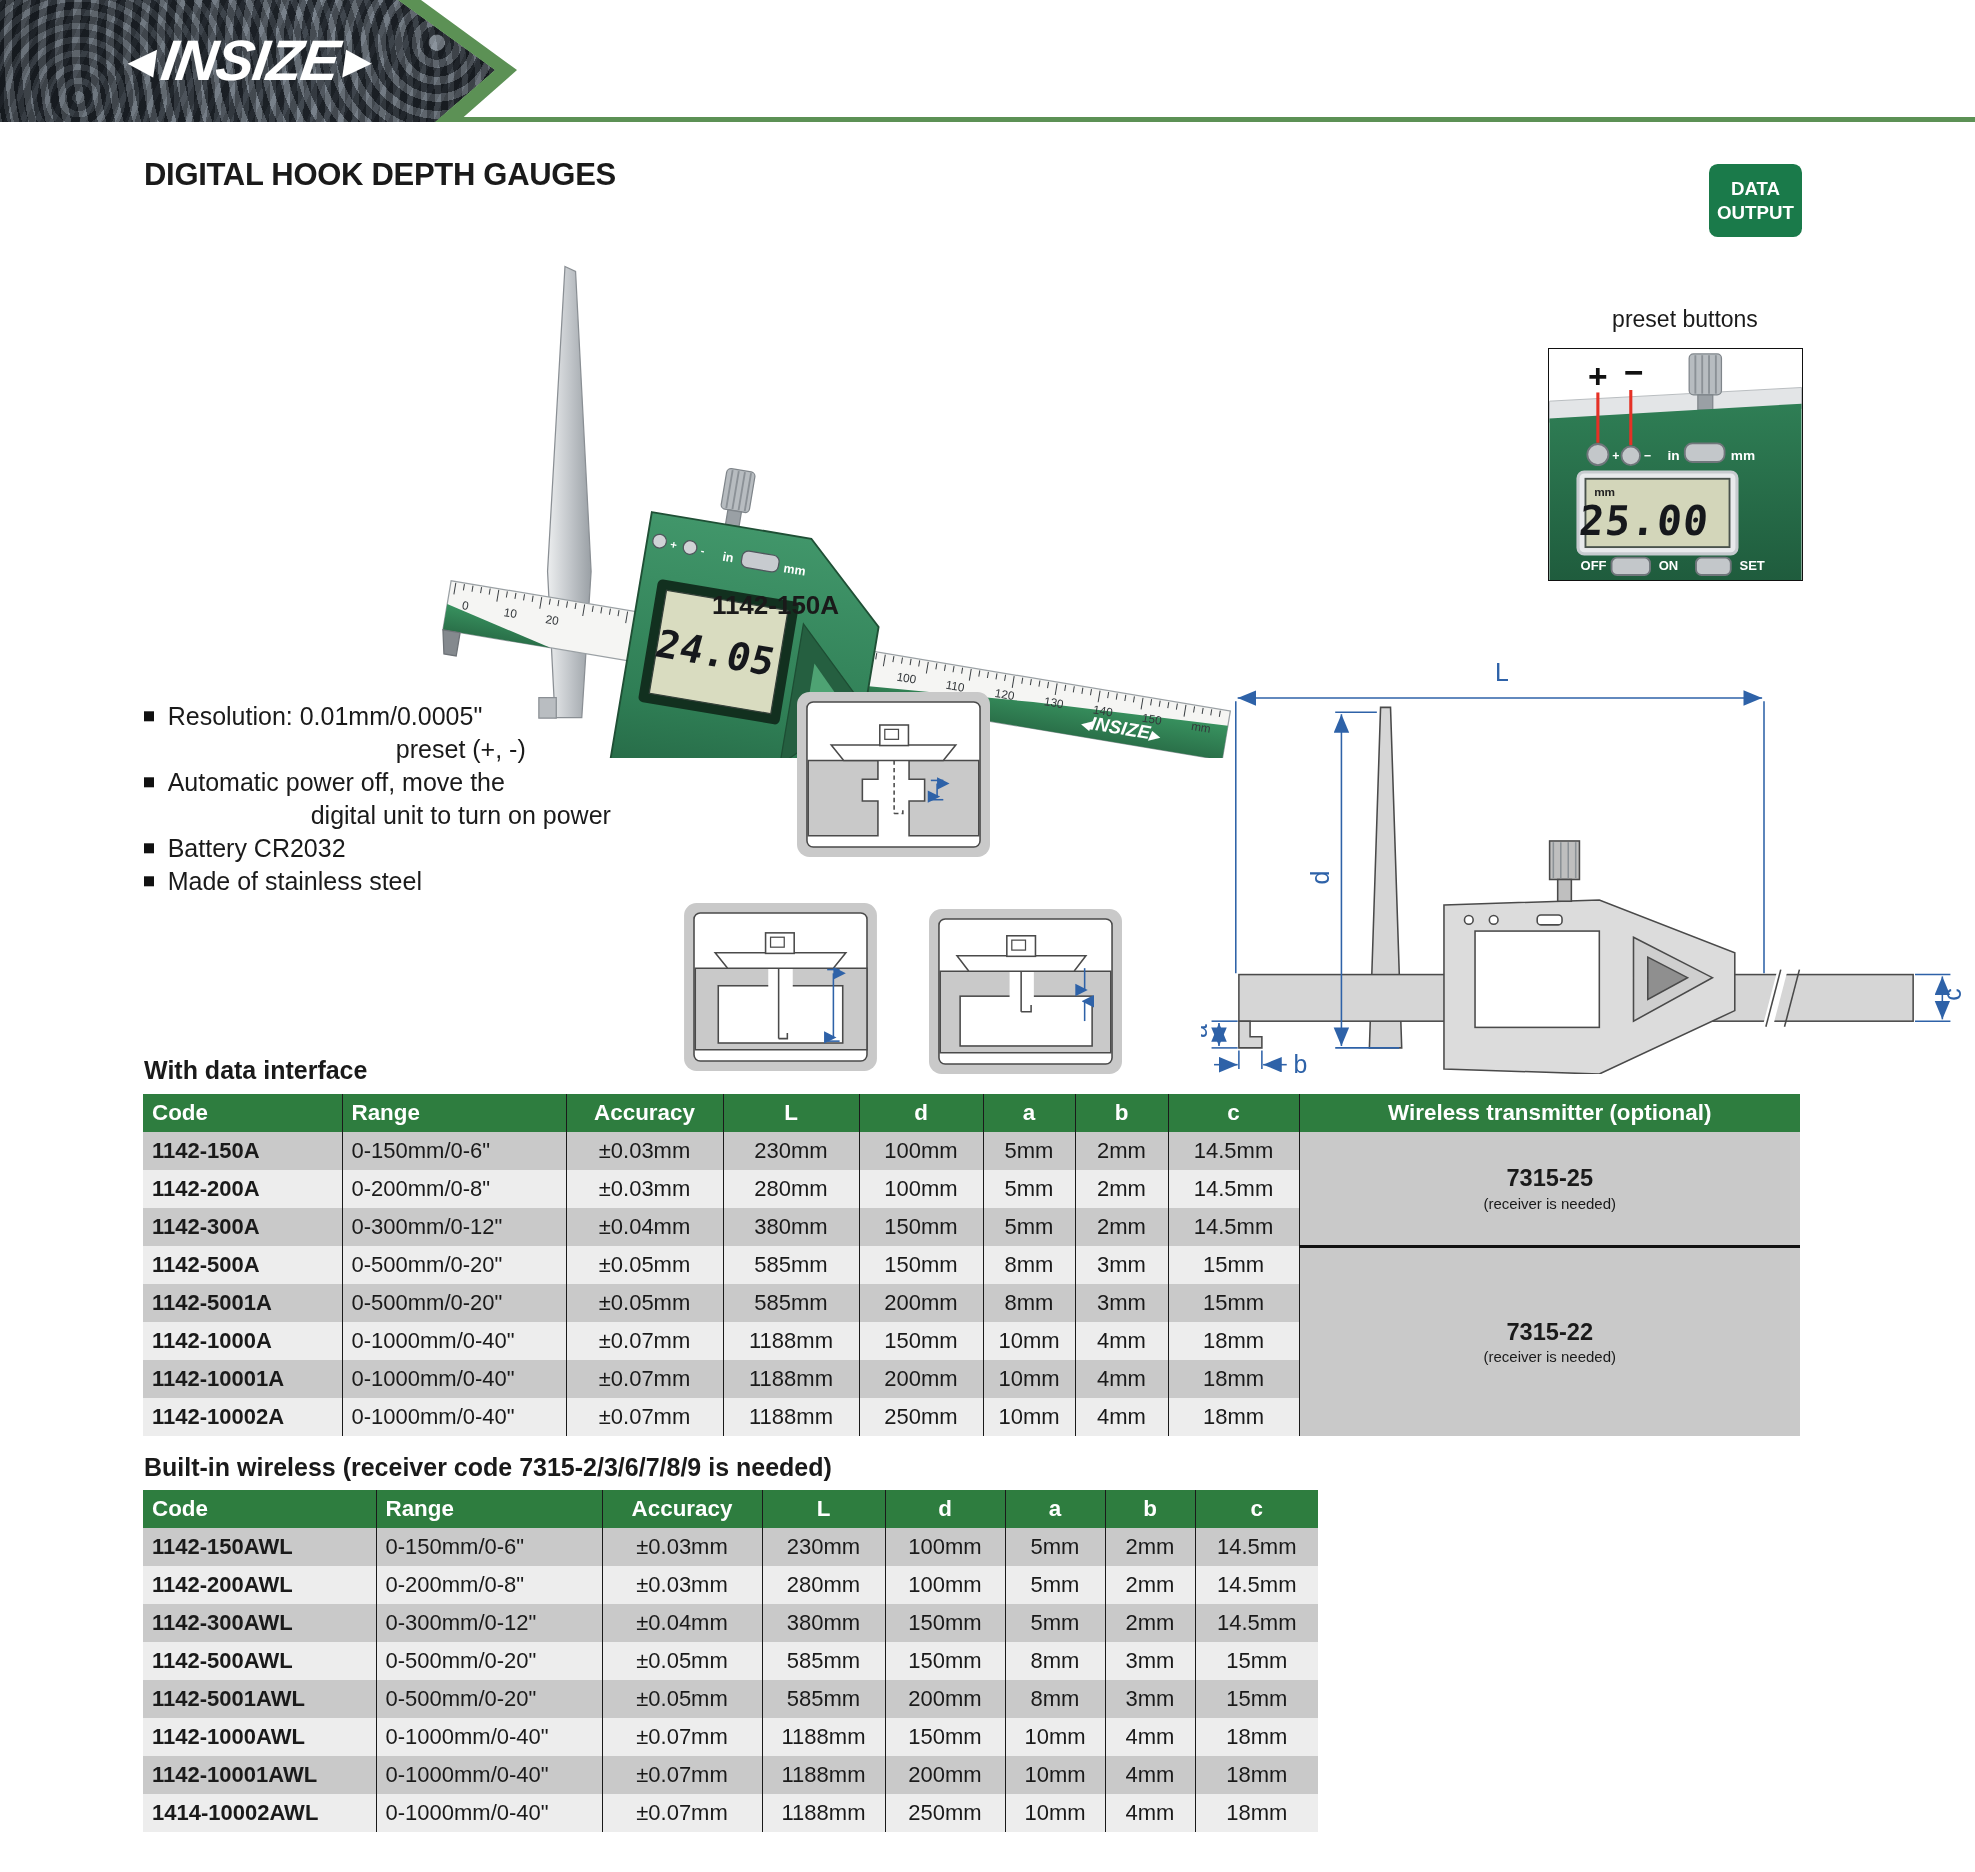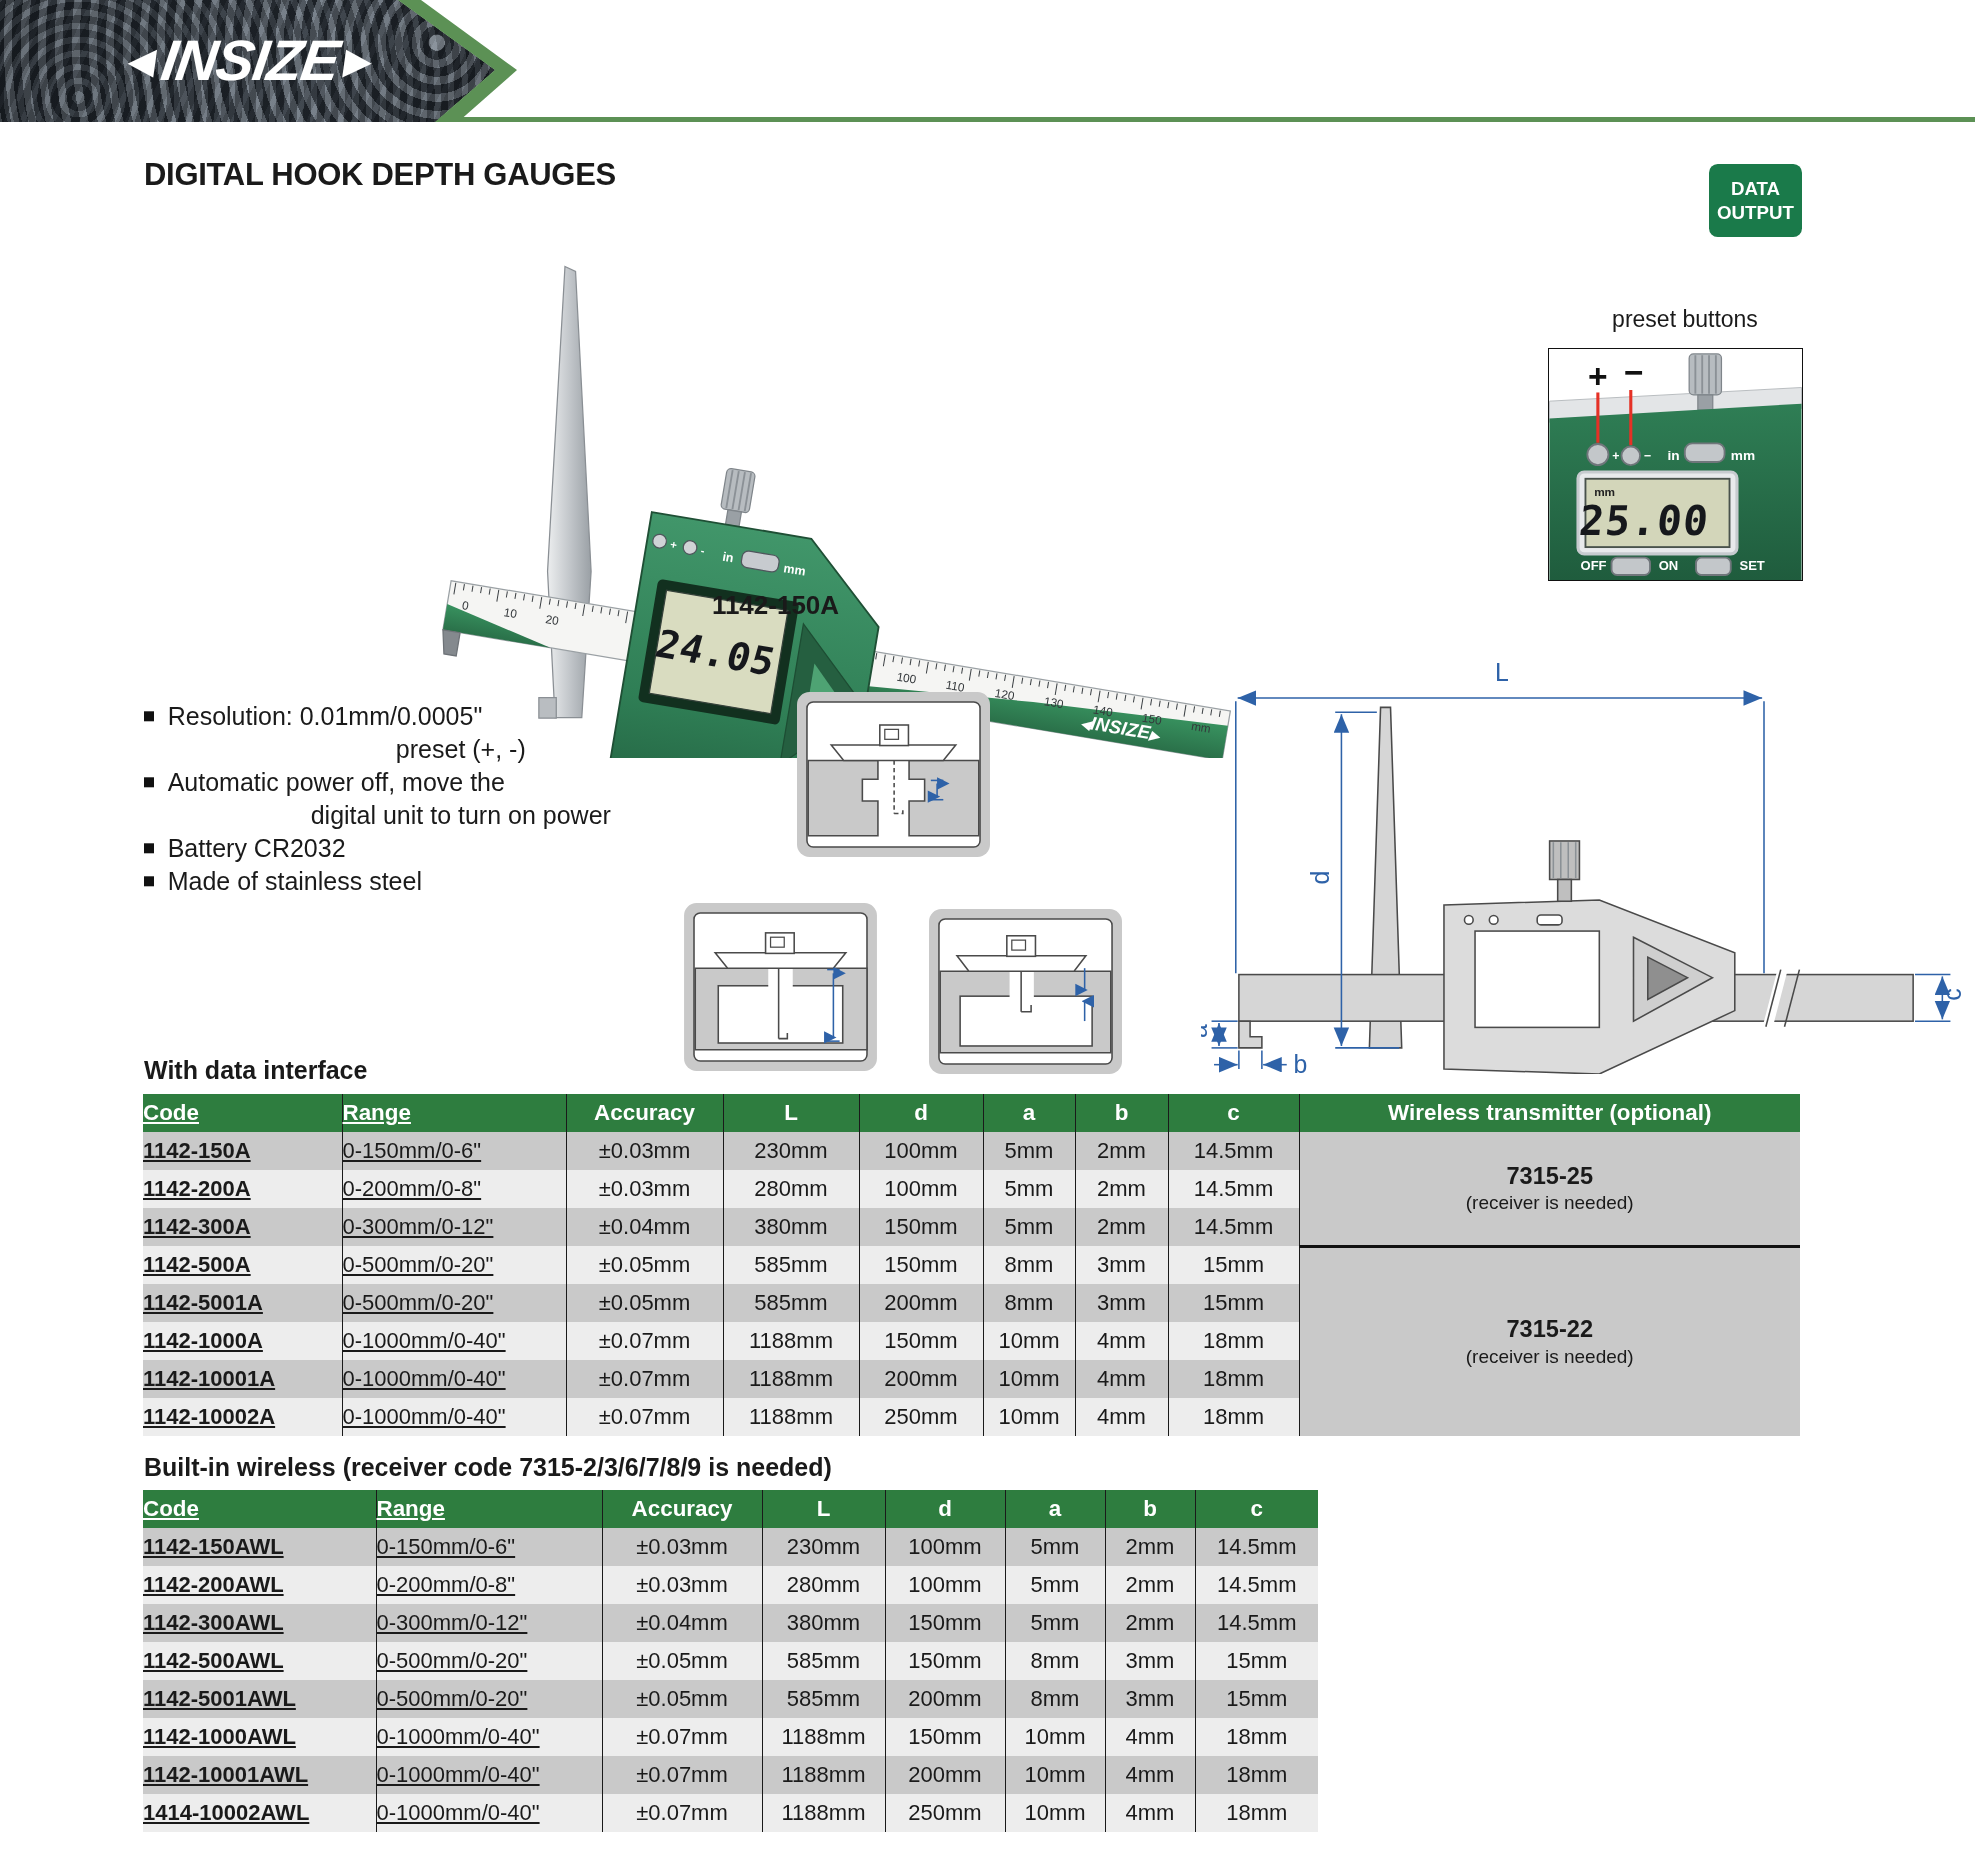--- a/index.html
+++ b/index.html
@@ -47,28 +47,28 @@
   .dimlbl{font-size:40px;fill:#2e62a8;font-family:"Liberation Sans",sans-serif;}
   .gauge-lbl{fill:#ffffff;font-weight:bold;font-family:"Liberation Sans",sans-serif;}
   .lcd-digits{font-family:"DejaVu Sans Mono",monospace;font-weight:bold;fill:#16181c;}
   
   .tbl-title{position:absolute;font-size:25px;font-weight:bold;}
   .tbl-host{position:absolute;}
   table{border-collapse:collapse;table-layout:fixed;}
   th{background:#2e7d3f;color:#fff;font-size:22.4px;font-weight:bold;height:36px;text-align:center;border-left:1.9px solid #1a1a1a;}
   td{font-size:22px;height:36px;text-align:center;border-left:1.9px solid #1a1a1a;}
   th:first-child,td:first-child{border-left:none;}
-  th.al,td.al{text-align:left;padding-left:0;text-decoration:underline;}
+  th.al,td.al{text-align:left;padding-left:9px;}
   td.code{font-weight:bold;}
   tr.odd td{background:#c9c9c9;}
   tr.even td{background:#ededed;}
   td.wifi{background:#c9c9c9 !important;vertical-align:middle;}
   td.wifi.sep{border-top:3.1px solid #111;}
   .wifi-code{font-size:23.6px;font-weight:bold;line-height:1.3;}
-  .wifi-note{font-size:19px;line-height:1.3;}
+  .wifi-note{font-size:15px;line-height:1.3;}
 </style>
 </head>
 <body>
 
 <div class="banner-line"></div>
 <div class="banner-photo"></div>
 <div class="banner-chevron"></div>
 <div class="logo">
   <span class="arrow">◀</span>
   <span class="word">INSIZE</span>

